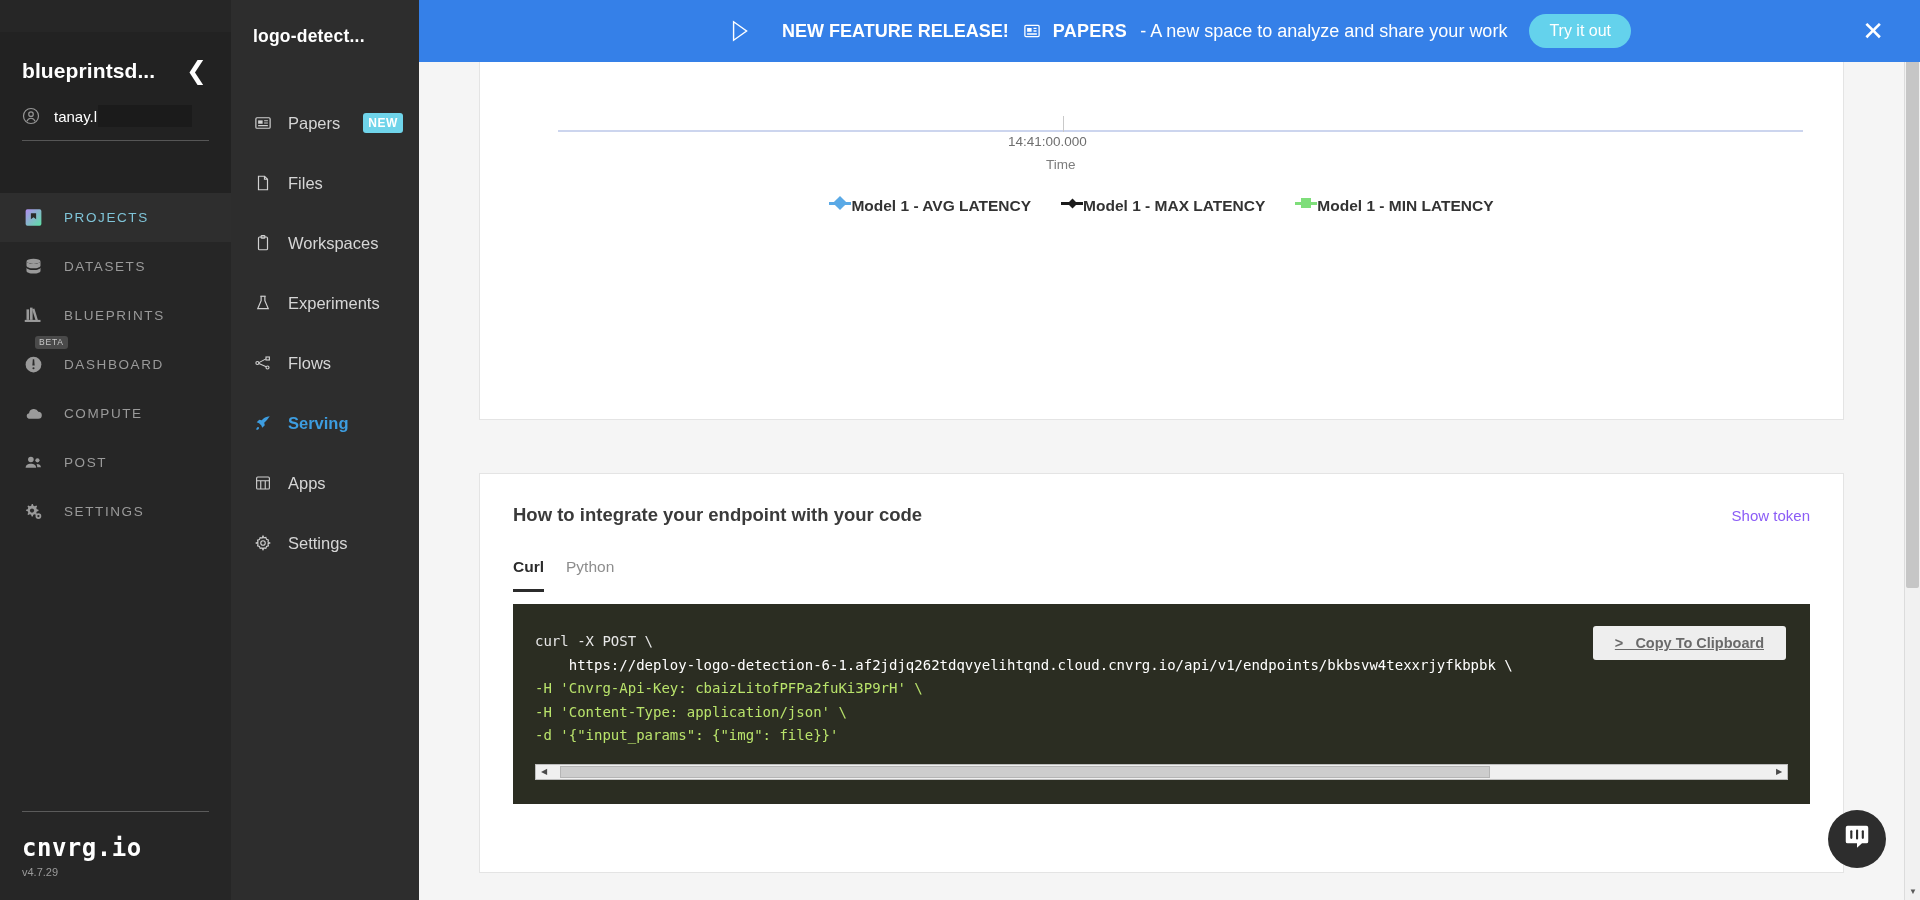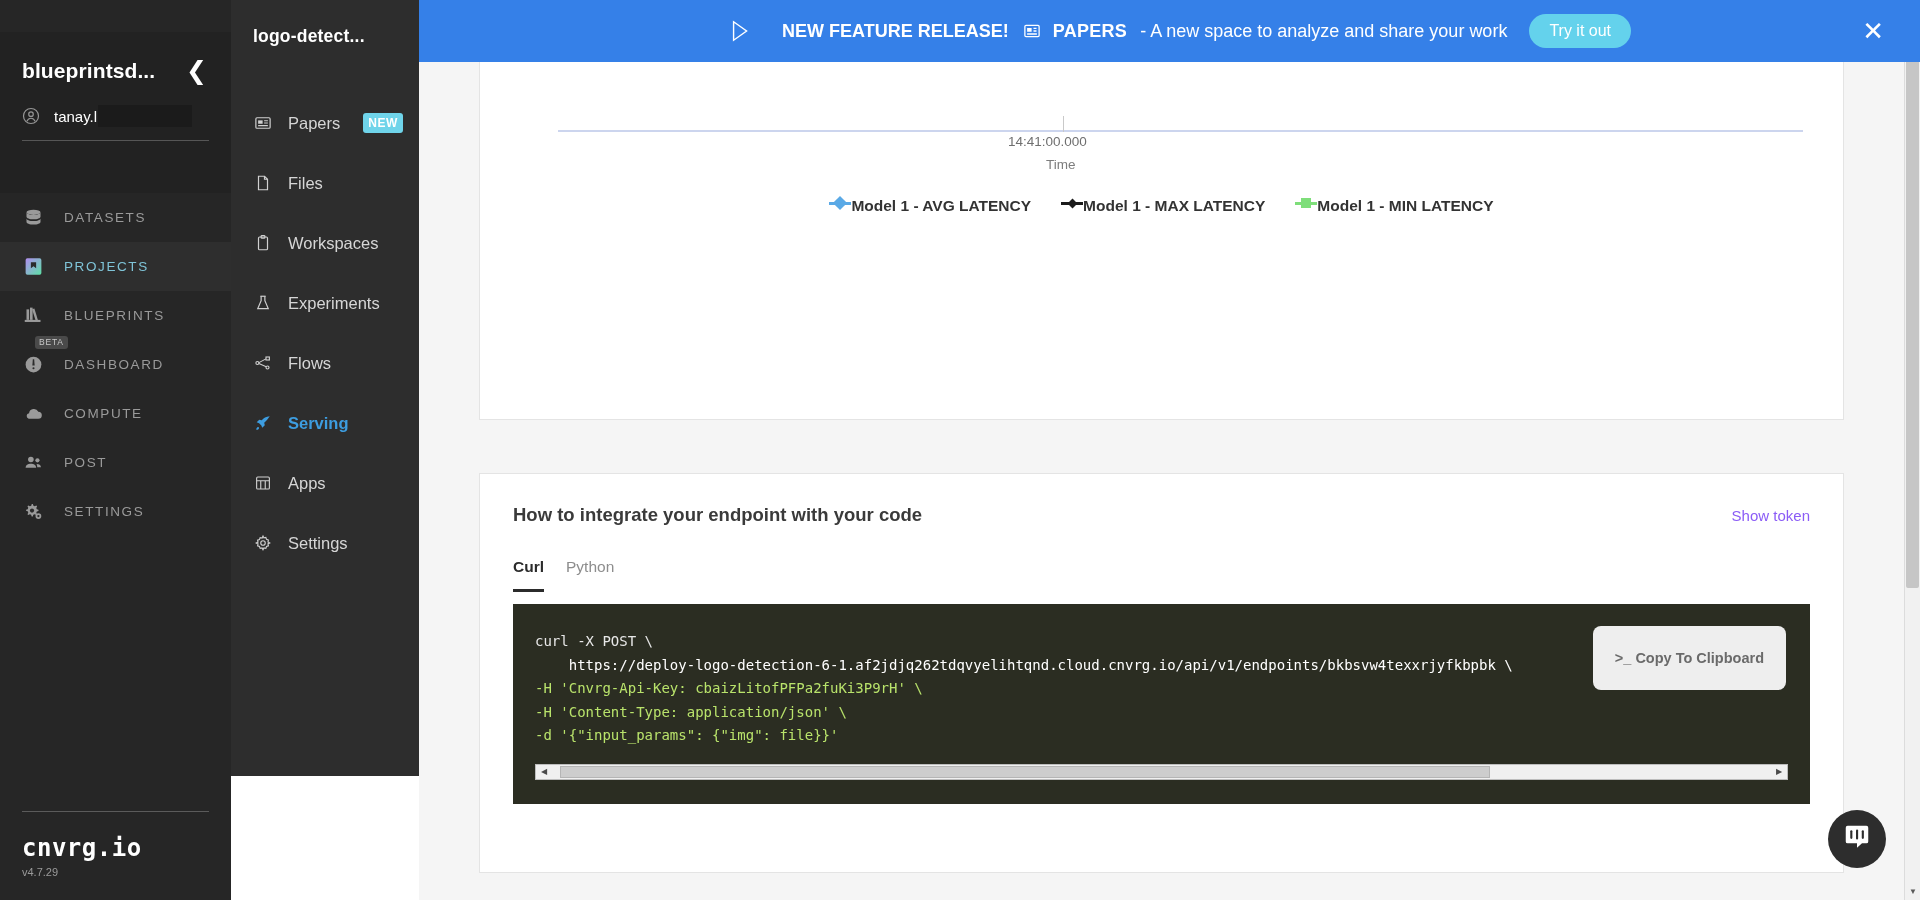--- a/index.html
+++ b/index.html
@@ -109,21 +109,21 @@
     font-family: "DejaVu Sans Mono", monospace;
     font-size: 24px;
     font-weight: bold;
     letter-spacing: .5px;
   }
   .sb-version { color: #9a9a9a; font-size: 11px; margin-top: 4px; }
 
   
   .subnav {
     width: 188px; flex: 0 0 188px;
-    height: 776px;
+    height: 900px;
     background: #2d2d2d;
     padding-top: 26px;
     position: relative;
     overflow: hidden;
   }
   .subnav-title {
     color: #ffffff;
     font-size: 17.5px;
     font-weight: bold;
     padding: 0 0 0 22px;
@@ -325,26 +325,27 @@
     background: #2b2d22;
     padding: 26px 0 14px 0;
     min-height: 200px;
   }
   .copy-btn {
     position: absolute;
     right: 24px; top: 22px;
     background: #eeeeee;
     color: #6a6a6a;
     border: none;
-    border-radius: 8px;
+    border-radius: 3px;
     font-size: 14.5px;
     font-weight: bold;
-    padding: 24px 22px;
+    padding: 9px 22px;
     cursor: pointer;
     font-family: inherit;
+    text-decoration: underline;
   }
   .code {
     font-family: "DejaVu Sans Mono", monospace;
     font-size: 14px;
     line-height: 23.5px;
     color: #b9e36b;
     padding: 0 22px;
     white-space: pre;
     overflow: hidden;
   }
@@ -429,46 +430,46 @@
               <circle cx="12" cy="9.5" r="3"></circle>
             <path d="M6.5 19c1.2-2.6 3.2-4 5.5-4s4.3 1.4 5.5 4"></path>
           </svg>
         </span>
         <span class="sb-user-name"><span>tanay.l</span><span class="sb-user-redact"></span></span>
       </div>
       <div class="sb-divider"></div>
     </div>
 
     <div class="sb-nav">
-
-      <div class="sb-item">
-        <span class="sb-icon">
-          <svg viewBox="0 0 24 24" width="21" height="21" fill="#9a9a9a">
-            <ellipse cx="12" cy="6" rx="8" ry="3"></ellipse>
-            <path d="M4 6v5c0 1.7 3.6 3 8 3s8-1.3 8-3V6c0 1.7-3.6 3-8 3S4 7.7 4 6z"></path>
-            <path d="M4 13v4c0 1.7 3.6 3 8 3s8-1.3 8-3v-4c0 1.7-3.6 3-8 3s-8-1.3-8-3z"></path>
-          </svg>
-        </span>
-        <span class="sb-label">DATASETS</span>
-      </div>
 
       <div class="sb-item active">
         <span class="sb-icon">
           <svg viewBox="0 0 24 24" width="21" height="21">
             <defs>
                 <linearGradient id="gProj" x1="0" y1="0" x2="1" y2="1">
               <stop offset="0%" stop-color="#b18cf0"></stop>
                   <stop offset="100%" stop-color="#5ce1a6"></stop>
             </linearGradient>
               </defs>
             <rect x="3" y="2.5" width="18" height="19" rx="2" fill="url(#gProj)"></rect>
             <path d="M9 7h6v7l-3-2.2L9 14z" fill="#2b2b2b"></path>
           </svg>
         </span>
         <span class="sb-label">PROJECTS</span>
+      </div>
+
+      <div class="sb-item">
+        <span class="sb-icon">
+          <svg viewBox="0 0 24 24" width="21" height="21" fill="#9a9a9a">
+            <ellipse cx="12" cy="6" rx="8" ry="3"></ellipse>
+            <path d="M4 6v5c0 1.7 3.6 3 8 3s8-1.3 8-3V6c0 1.7-3.6 3-8 3S4 7.7 4 6z"></path>
+            <path d="M4 13v4c0 1.7 3.6 3 8 3s8-1.3 8-3v-4c0 1.7-3.6 3-8 3s-8-1.3-8-3z"></path>
+          </svg>
+        </span>
+        <span class="sb-label">DATASETS</span>
       </div>
 
       <div class="sb-item">
         <span class="sb-icon">
           <svg viewBox="0 0 24 24" width="21" height="21" fill="#9a9a9a">
             <rect x="4" y="5" width="3" height="12"></rect>
               <rect x="8" y="3" width="3" height="14"></rect>
             <path d="M13 4l4 13-2.6.8L10.4 4.8z"></path>
               <rect x="2" y="17" width="18" height="2.4"></rect>
           </svg>

